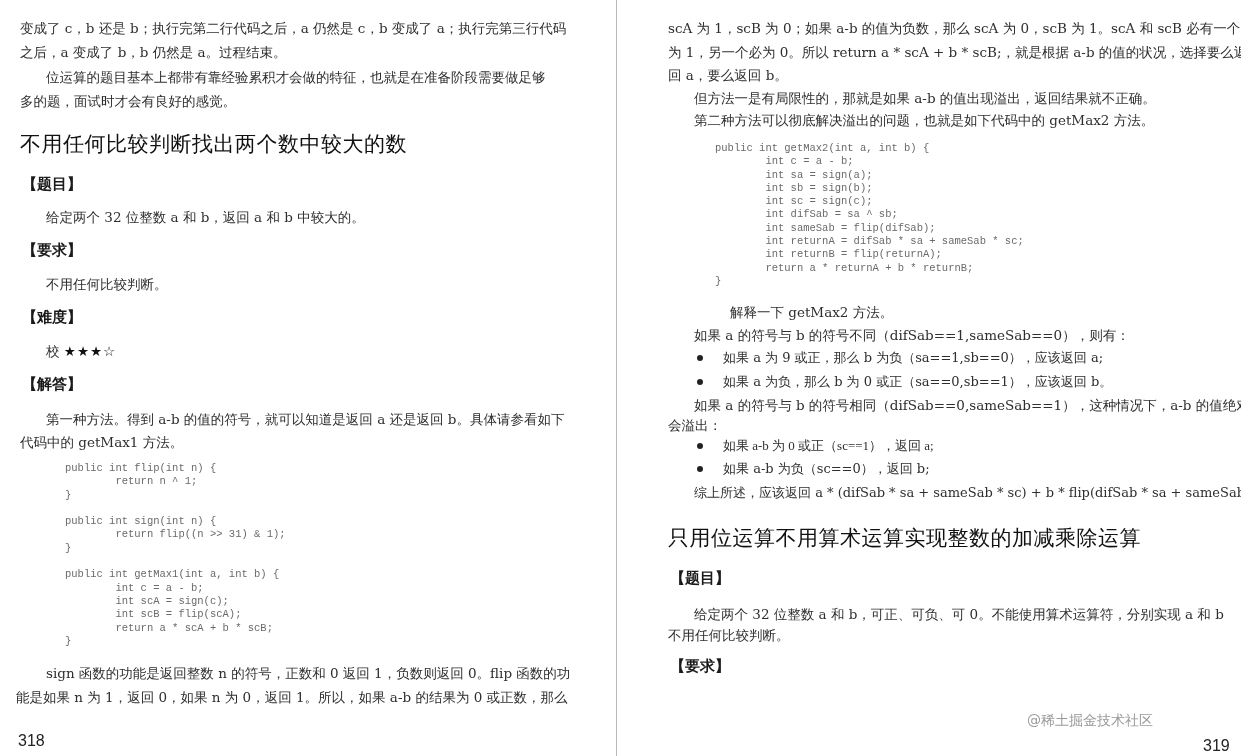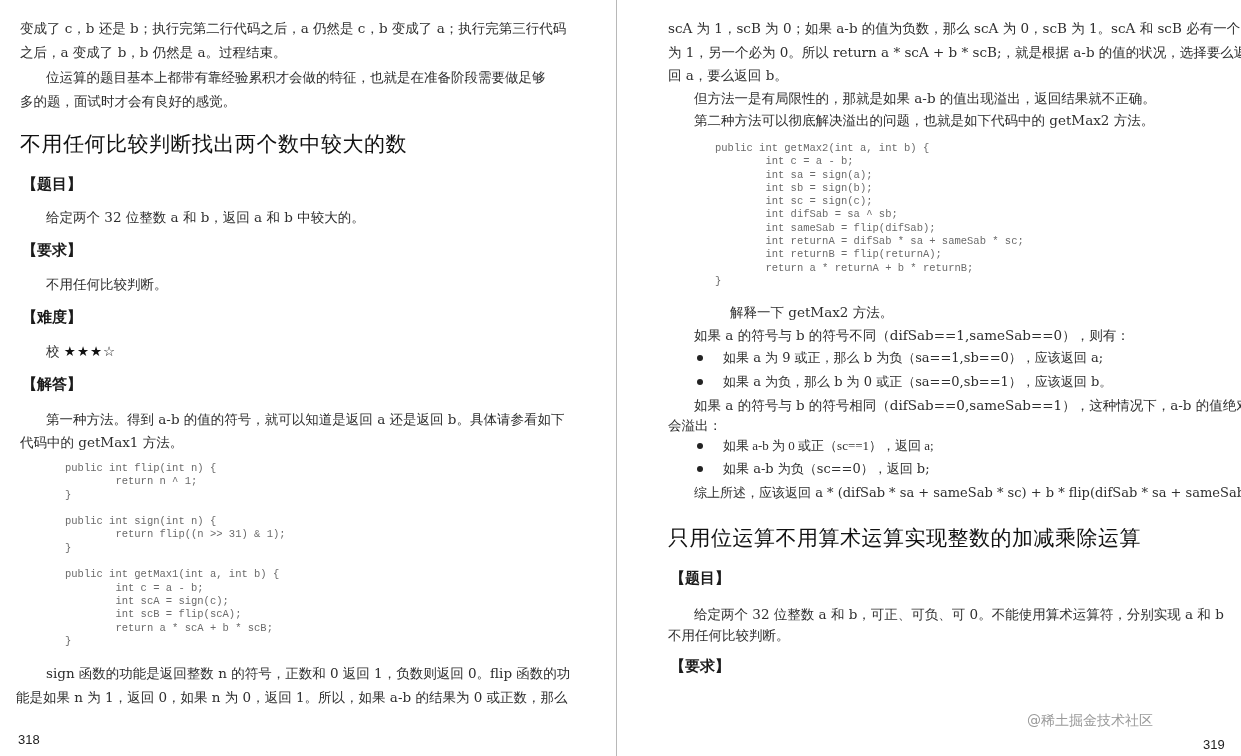--- a/index.html
+++ b/index.html
@@ -10,21 +10,21 @@
   .page-left { left: 0; width: 616px; }
   .page-right { left: 617px; width: 624px; }
   .spine { position: absolute; left: 616px; top: 0; width: 1px; height: 756px; background: #b8b8b8; }
 
   .p { position: absolute; font-size: 13.5px; line-height: 24px; white-space: nowrap; color: #2e2e2e; }
   .h1 { position: absolute; font-family: "DejaVu Sans", "Liberation Sans", sans-serif; font-size: 21px; color: #111; white-space: nowrap; letter-spacing: 0.5px; }
   .h2 { position: absolute; font-family: "DejaVu Sans", "Liberation Sans", sans-serif; font-size: 15px; font-weight: bold; color: #1a1a1a; white-space: nowrap; }
   .code { position: absolute; font-family: "Liberation Mono", "DejaVu Sans Mono", monospace; font-size: 10.5px; line-height: 13.3px; color: #6a6a6a; white-space: pre; }
   .bullet { position: absolute; white-space: nowrap; font-size: 13px; line-height: 24px; color: #2e2e2e; }
   .bullet .dot { display: inline-block; width: 6px; height: 6px; border-radius: 50%; background: #222; margin-right: 20px; vertical-align: middle; position: relative; top: -1px; }
-  .pagenum { position: absolute; font-family: "Liberation Sans", "DejaVu Sans", sans-serif; font-size: 13px; color: #222; }
+  .pagenum { position: absolute; font-family: "Liberation Sans", "DejaVu Sans", sans-serif; font-size: 16px; color: #222; }
   .watermark { position: absolute; font-family: "DejaVu Sans", "Liberation Sans", sans-serif; font-size: 14px; color: #9a9a9a; white-space: nowrap; }
   .stars { letter-spacing: 1px; color: #111; }
 </style>
 </head>
 <body>
 
 <div class="page page-left">
   <div class="p" style="left:20px;top:16px;">变成了 c，b 还是 b；执行完第二行代码之后，a 仍然是 c，b 变成了 a；执行完第三行代码</div>
   <div class="p" style="left:20px;top:40px;">之后，a 变成了 b，b 仍然是 a。过程结束。</div>
   <div class="p" style="left:46px;top:65px;">位运算的题目基本上都带有靠经验累积才会做的特征，也就是在准备阶段需要做足够</div>

